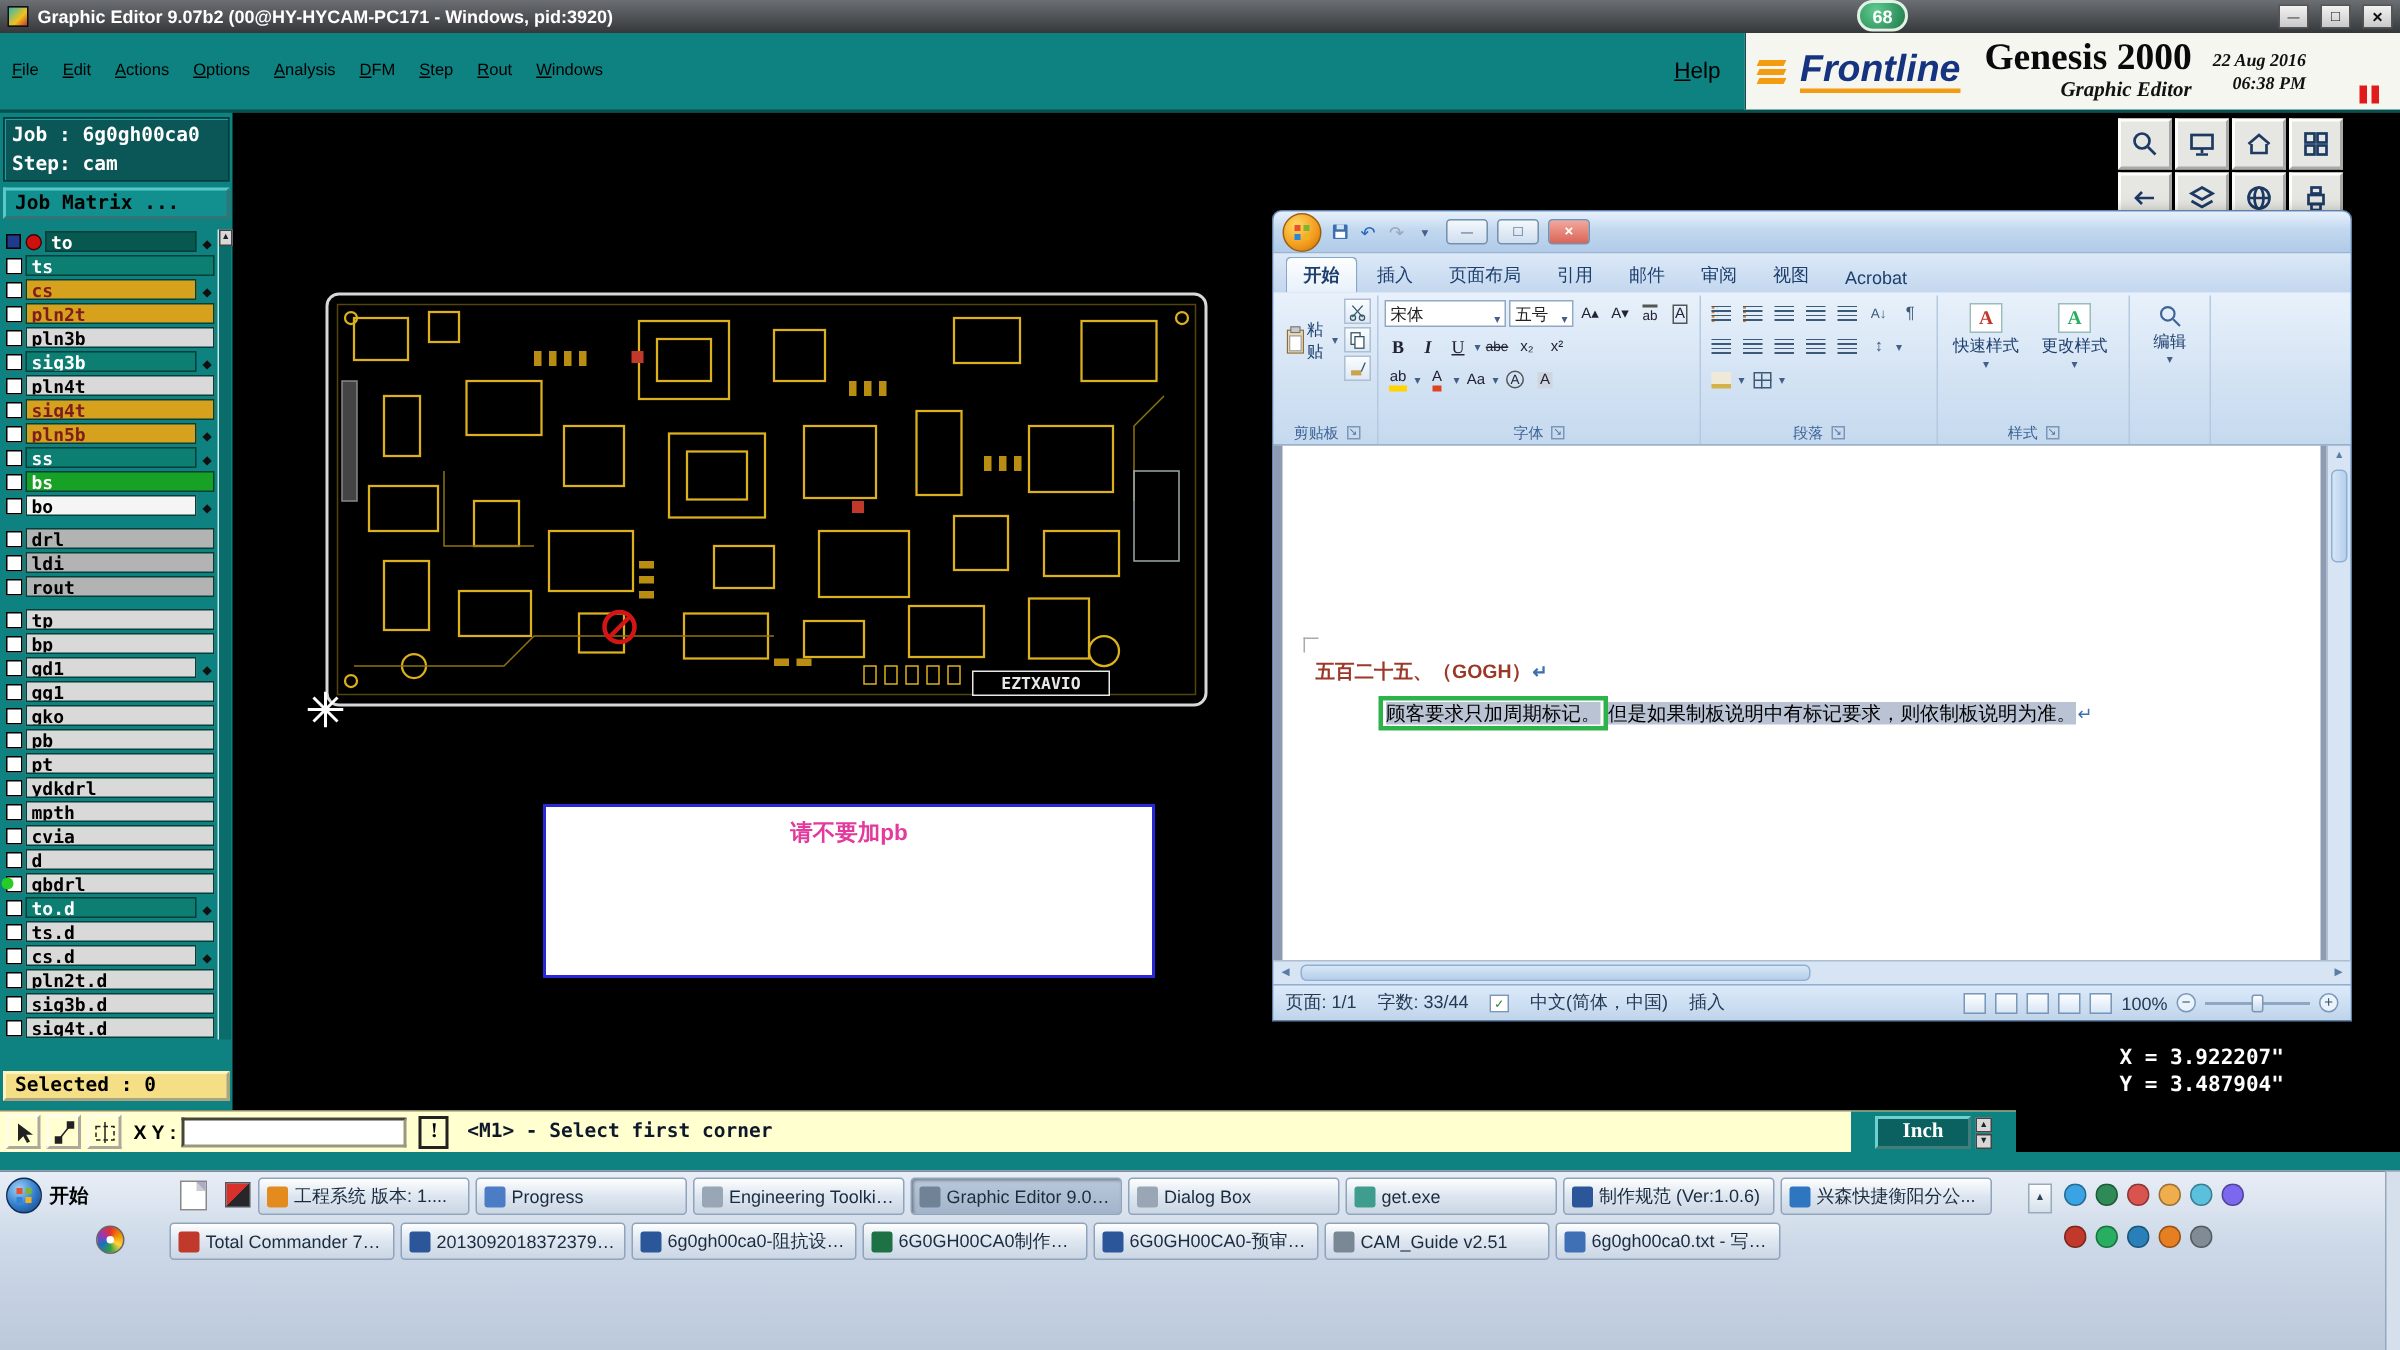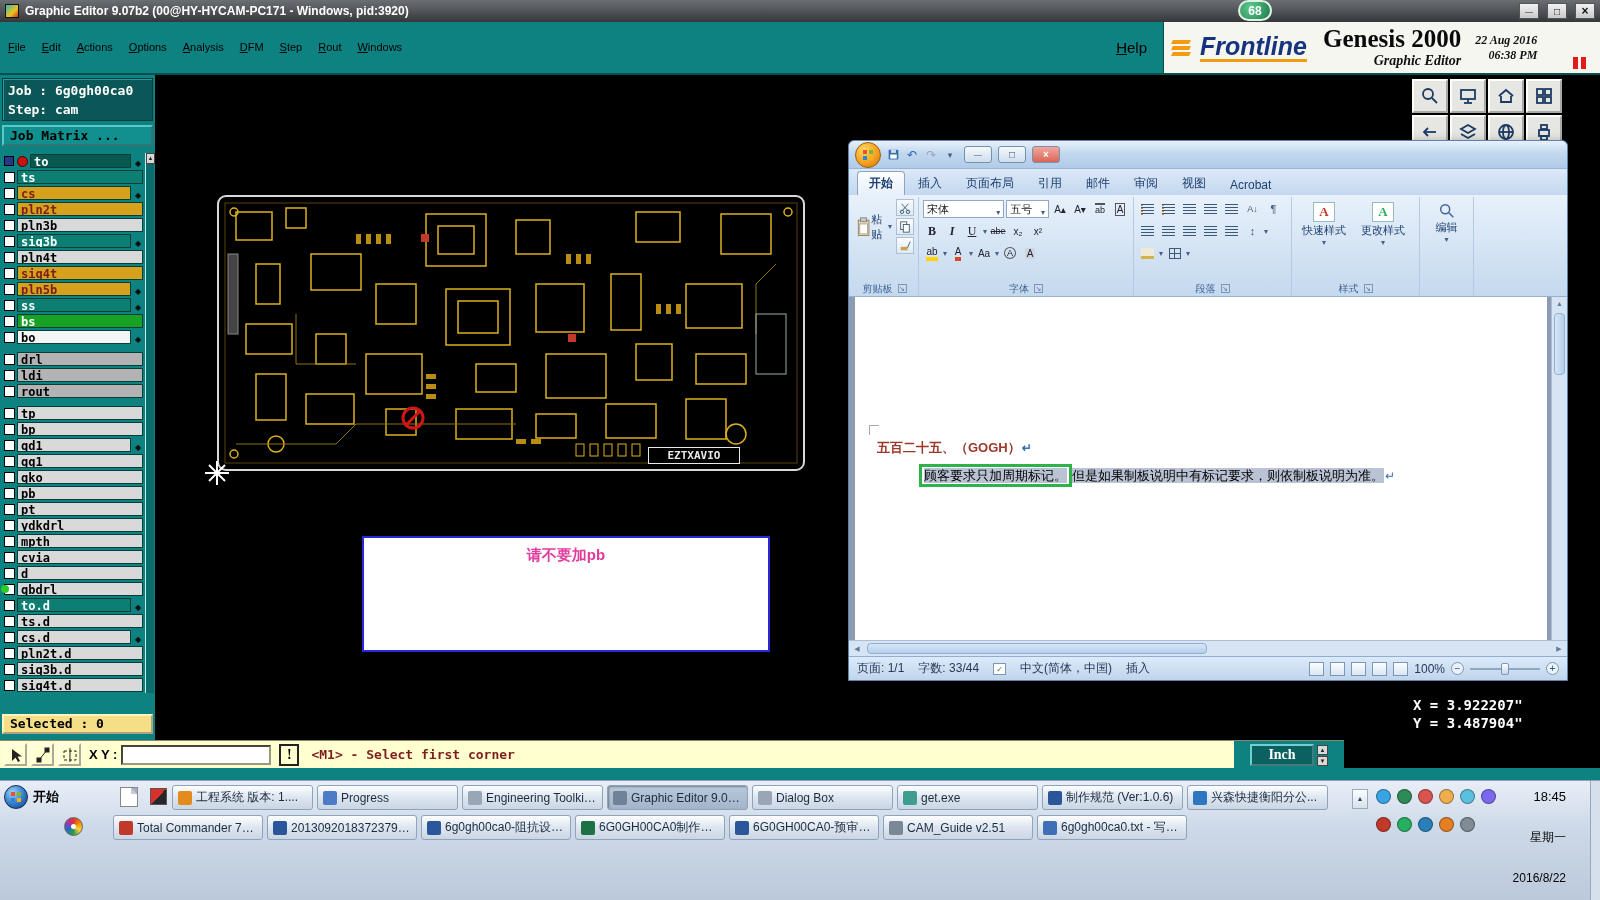--- a/index.html
+++ b/index.html
@@ -72,21 +72,21 @@
   .gbtn{width:36px;height:34px;background:#e6e6e2;border:2px outset #fdfdfa;display:flex;align-items:center;justify-content:center}
   #coords{position:absolute;left:1258px;top:621px;color:#fff;font:bold 14px "DejaVu Sans Mono",monospace;line-height:18px;white-space:pre}
 
   
   #commandbar{position:absolute;left:0;top:740px;width:1344px;height:28px;background:#ffffd0;border-top:1px solid #8a8a6a;display:flex;align-items:center;gap:4px;padding-left:4px;z-index:15}
   .cbtn{width:23px;height:23px;background:#ffffd0;border:2px outset #fffceb;display:flex;align-items:center;justify-content:center;flex:none}
   #xy-label{font:bold 13px "Liberation Sans",sans-serif;color:#000;margin-left:4px}
   #xy-input{width:150px;height:20px;background:#fff;border:2px inset #9a9a7a;font:13px "DejaVu Sans Mono",monospace;padding:0 3px}
   #excl-btn{width:20px;height:22px;background:#ffffd0;border:2px solid #222;display:flex;align-items:center;justify-content:center;font:bold 14px "Liberation Serif",serif;margin-left:4px}
   #excl-btn::before{content:"!"}
-  #prompt{font:bold 13px "DejaVu Sans Mono",monospace;color:#7f1d1d;margin-left:8px;white-space:pre}
+  #prompt{font:bold 13px "DejaVu Sans Mono",monospace;color:#0f172a;margin-left:8px;white-space:pre}
   #units-area{position:absolute;right:0;top:0;width:110px;height:28px;background:#0e8181;display:flex;align-items:center;justify-content:center;gap:3px}
   #inch-btn{width:64px;height:22px;background:#0b6060;border:2px outset #6fd0cf;color:#fff;font:bold 14px "Liberation Serif",serif;text-align:center;line-height:18px}
   .spin{display:flex;flex-direction:column;gap:1px}
   .spin div{width:11px;height:10px;background:#d8d8d8;border:1px solid #444;font-size:6px;line-height:8px;text-align:center;color:#222}
   #tealstrip{position:absolute;left:0;top:768px;width:1600px;height:12px;background:#0e8181;z-index:15}
 
   
   #wordwin{position:absolute;left:848px;top:140px;width:720px;height:541px;z-index:40;background:#cadcf0;border:1px solid #5f82a8;border-radius:6px 6px 0 0;box-shadow:3px 4px 12px rgba(0,0,0,.5);display:flex;flex-direction:column}
   .w-title{height:28px;display:flex;align-items:center;gap:4px;padding:0 6px;background:linear-gradient(#e8f1fc,#c2d8ef 45%,#b0cbe8);border-radius:6px 6px 0 0;border-bottom:1px solid #9ab4d1}
   #office-orb{width:26px;height:26px;border-radius:50%;background:radial-gradient(circle at 35% 30%,#ffd860,#f29b1d 60%,#c4700a);border:1px solid #9c5f10;display:flex;align-items:center;justify-content:center;flex:none}
@@ -917,21 +917,16 @@
         <span class="trayic" style="background: rgb(91, 192, 222);"></span>
         <span class="trayic" style="background: rgb(123, 104, 238);"></span>
       </div>
     <div id="tray-r2">
         <span class="trayic" style="background: rgb(192, 57, 43);"></span>
         <span class="trayic" style="background: rgb(39, 174, 96);"></span>
         <span class="trayic" style="background: rgb(41, 128, 185);"></span>
         <span class="trayic" style="background: rgb(230, 126, 34);"></span>
         <span class="trayic" style="background: rgb(128, 139, 150);"></span>
       </div>
-    <div id="clock">
-      <span class="t">18:45</span>
-      <span>星期一</span>
-      <span>2016/8/22</span>
-    </div>
     <div id="show-desktop"></div>
   </div>
 
 </div>
 
 </body></html>

